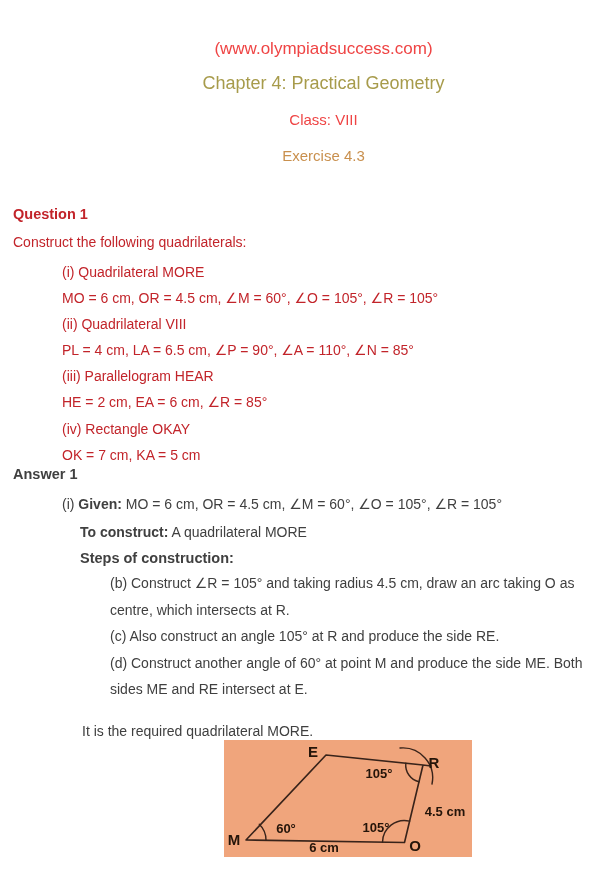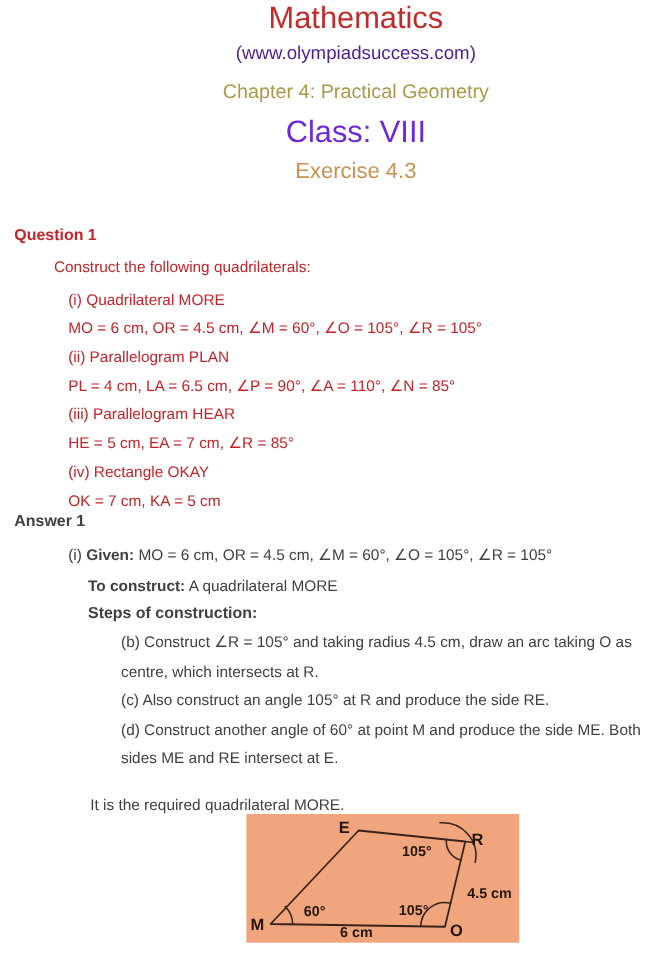--- a/index.html
+++ b/index.html
@@ -4,28 +4,28 @@
 <style>
   html,body { margin:0; padding:0; background:#ffffff; }
   .page {
     position:relative; width:609px; height:869px; background:#ffffff;
     font-family:"Liberation Sans", sans-serif; overflow:hidden;
   }
   .abs { position:absolute; }
   
   .hline { position:absolute; left:38px; right:0; text-align:center; white-space:nowrap; }
   .title    { top:1px;   font-size:28px; line-height:30px; color:#c32a29; font-weight:400; }
-  .site     { top:39px;  font-size:17px; line-height:20px; color:#4c1d95; }
+  .site     { top:39px;  font-size:17px; line-height:20px; color:#ef4444; }
   .chapter  { top:71px;  font-size:18px; line-height:24px; color:#a79b4b; }
-  .klass    { top:108px; font-size:28px; line-height:24px; color:#6d28d9; }
-  .exercise { top:146px; font-size:20px; line-height:20px; color:#c9904e; }
+  .klass    { top:108px; font-size:15px; line-height:24px; color:#ef4444; }
+  .exercise { top:146px; font-size:15px; line-height:20px; color:#c9904e; }
 
   .q { color:#c2242a; font-size:14px; line-height:18px; white-space:nowrap; }
   .q-label   { left:13px; top:205px; font-weight:700; font-size:14.5px; }
-  .q-intro   { left:13px; top:233px;margin-left:36px; }
+  .q-intro   { left:13px; top:233px; }
   .q-items   { left:62px; top:259px; line-height:26.1px; }
 
   .a { color:#404040; font-size:14px; line-height:18px; white-space:nowrap; }
   .a-label   { left:13px; top:465px; font-weight:700; font-size:14.5px; }
   .a-given   { left:62px; top:495px; }
   .a-constr  { left:80px; top:523px; }
   .a-steps-h { left:80px; top:549px; font-weight:700; font-size:14.5px; }
   .a-steps   { left:110px; top:570px; line-height:26.5px; }
   .a-closing { left:82px; top:722px;text-align:center; }
   .b { font-weight:700; }
@@ -39,35 +39,34 @@
   .fig-arc  { fill:none; stroke:#38231a; stroke-width:1.4; stroke-linecap:round; }
   .fig-txt  { fill:#241409; font-family:"Liberation Sans", sans-serif; font-weight:700; }
   .fig-v    { font-size:15px; }
   .fig-l    { font-size:13px; }
 </style>
 </head>
 <body>
 
 <div class="page">
 
-  <div class="hline title">Mathematics</div>
   <div class="hline site">(www.olympiadsuccess.com)</div>
   <div class="hline chapter">Chapter 4: Practical Geometry</div>
   <div class="hline klass">Class: VIII</div>
   <div class="hline exercise">Exercise 4.3</div>
 
   <div class="abs q q-label">Question 1</div>
   <div class="abs q q-intro">Construct the following quadrilaterals:</div>
   <div class="abs q q-items">
     <div>(i) Quadrilateral MORE</div>
     <div>MO = 6 cm, OR = 4.5 cm, ∠M = 60°, ∠O = 105°, ∠R = 105°</div>
-    <div>(ii) Parallelogram PLAN</div>
+    <div>(ii) Quadrilateral VIII</div>
     <div>PL = 4 cm, LA = 6.5 cm, ∠P = 90°, ∠A = 110°, ∠N = 85°</div>
     <div>(iii) Parallelogram HEAR</div>
-    <div>HE = 5 cm, EA = 7 cm, ∠R = 85°</div>
+    <div>HE = 2 cm, EA = 6 cm, ∠R = 85°</div>
     <div>(iv) Rectangle OKAY</div>
     <div>OK = 7 cm, KA = 5 cm</div>
   </div>
 
   <div class="abs a a-label">Answer 1</div>
 
   <div class="abs a a-given"><span>(i) </span><span class="b">Given:</span><span> MO = 6 cm, OR = 4.5 cm, ∠M = 60°, ∠O = 105°, ∠R = 105°</span></div>
 
   <div class="abs a a-constr"><span class="b">To construct:</span><span> A quadrilateral MORE</span></div>
 

